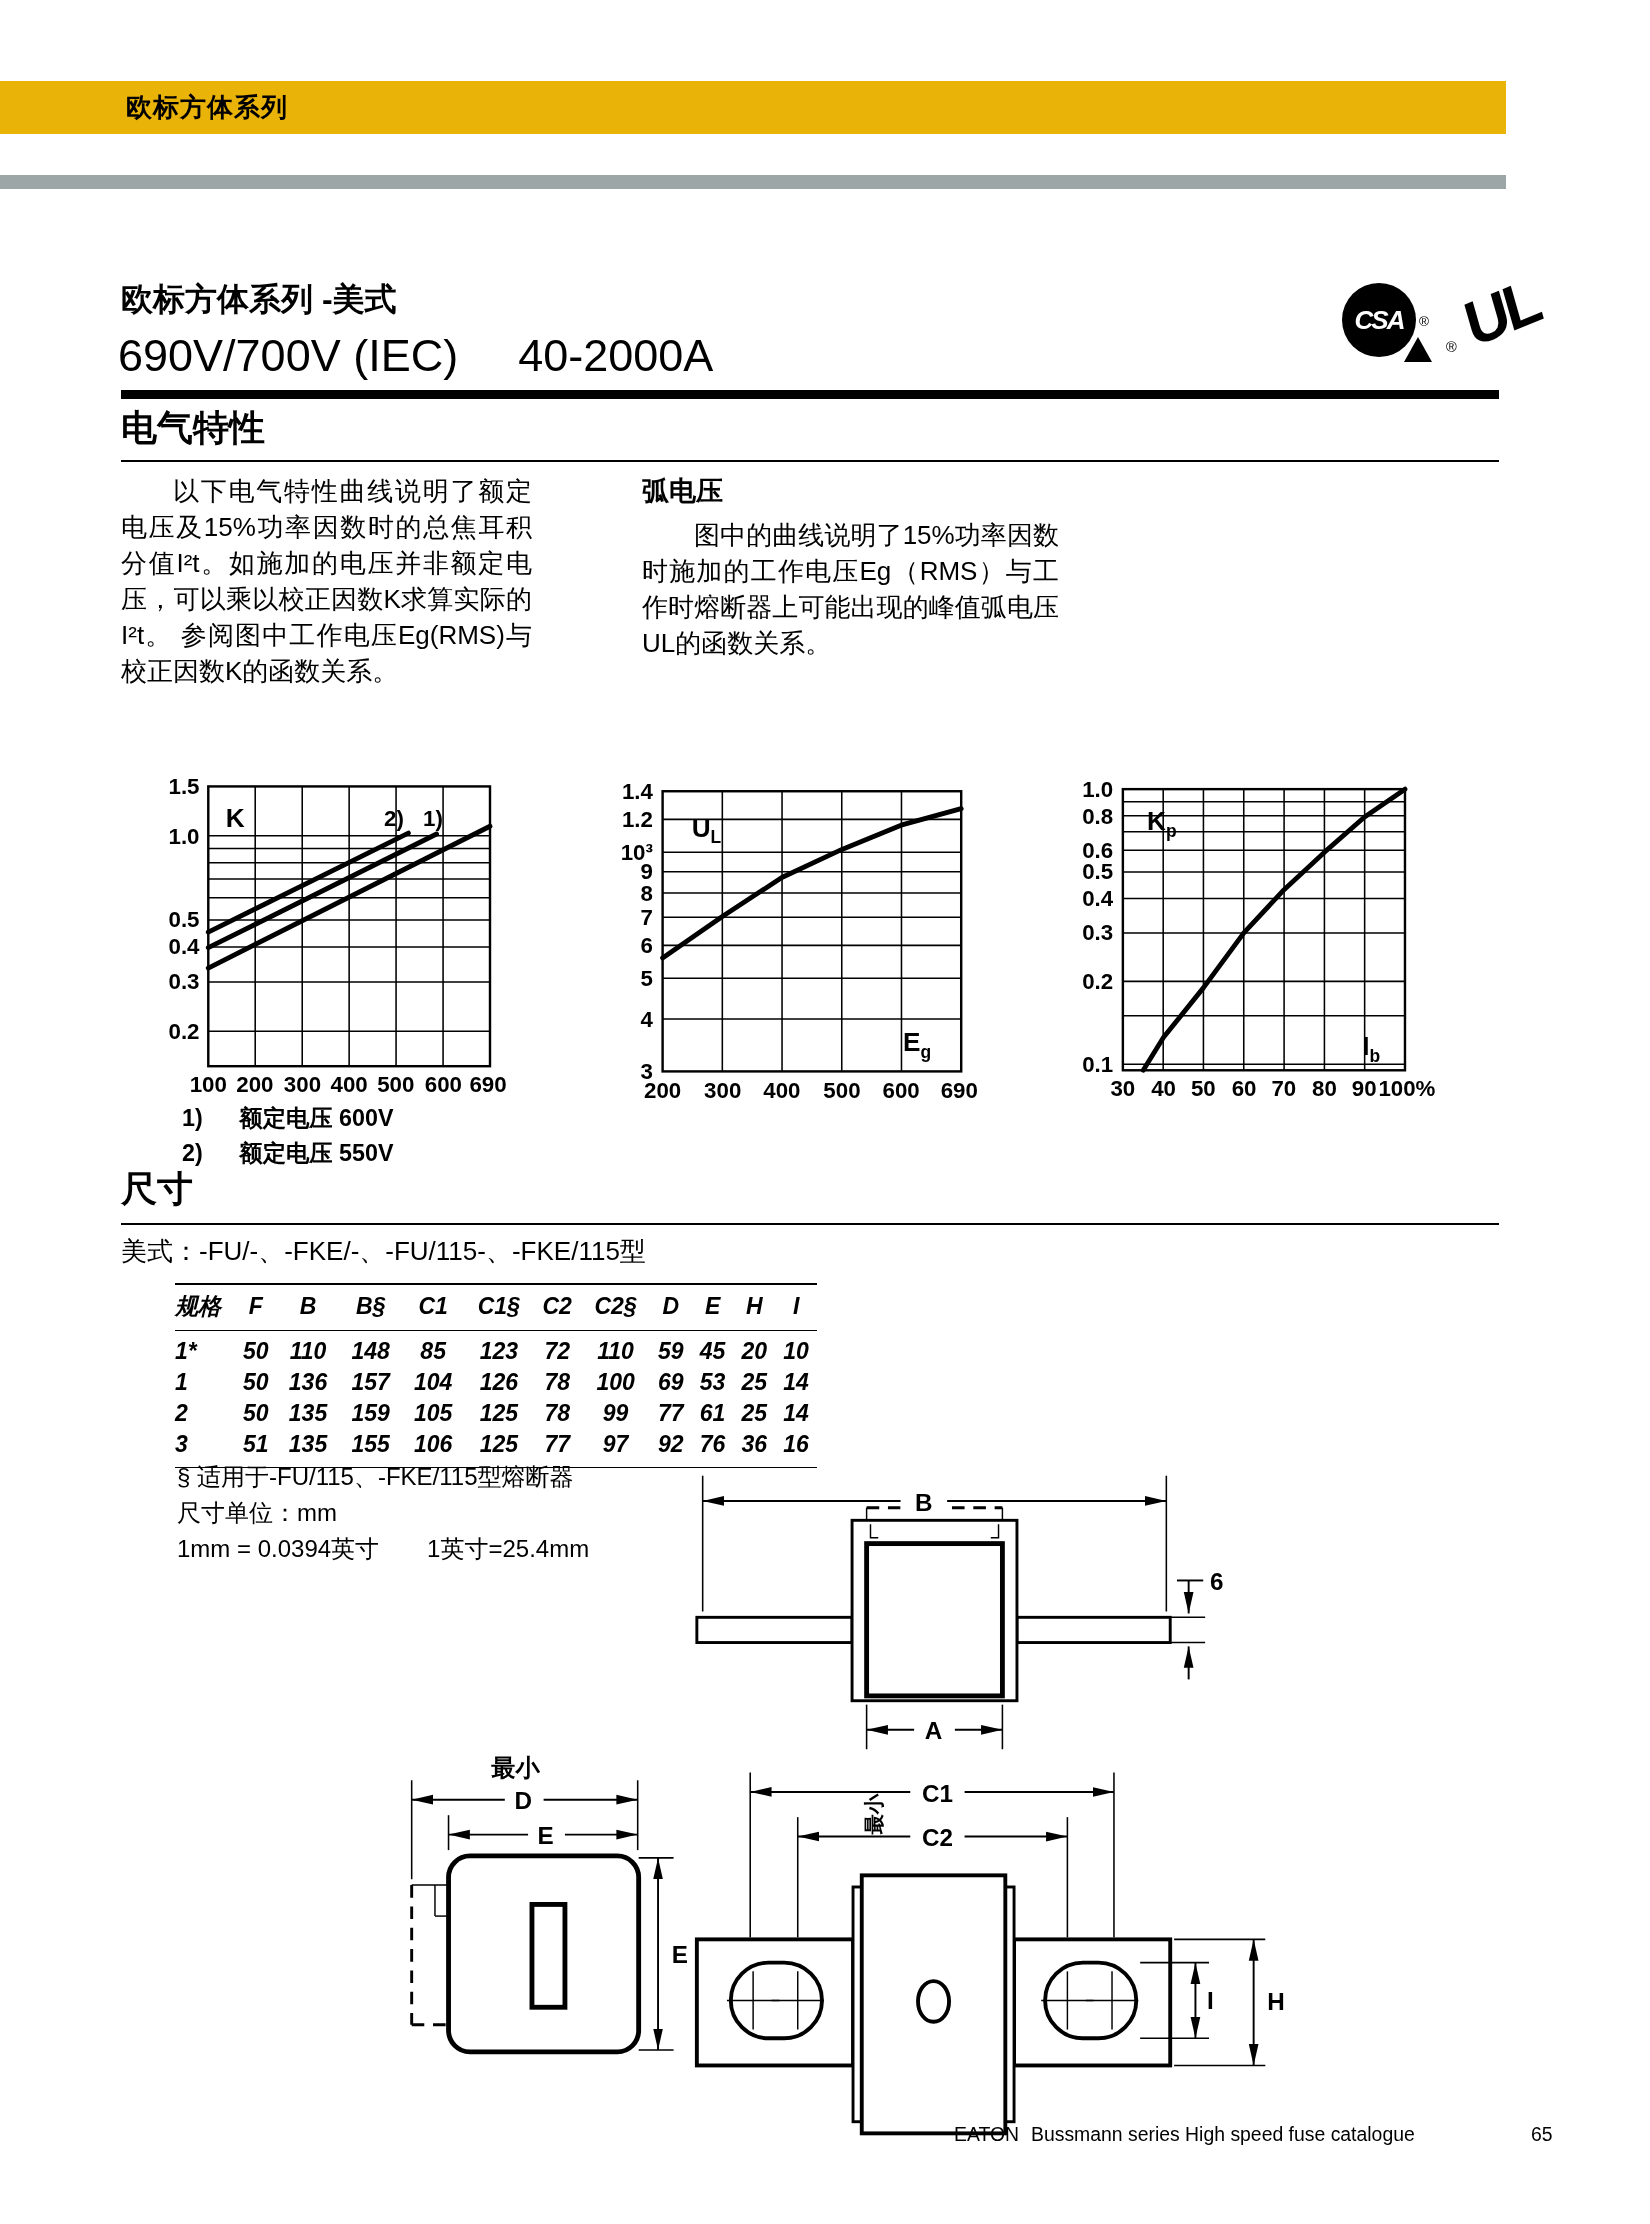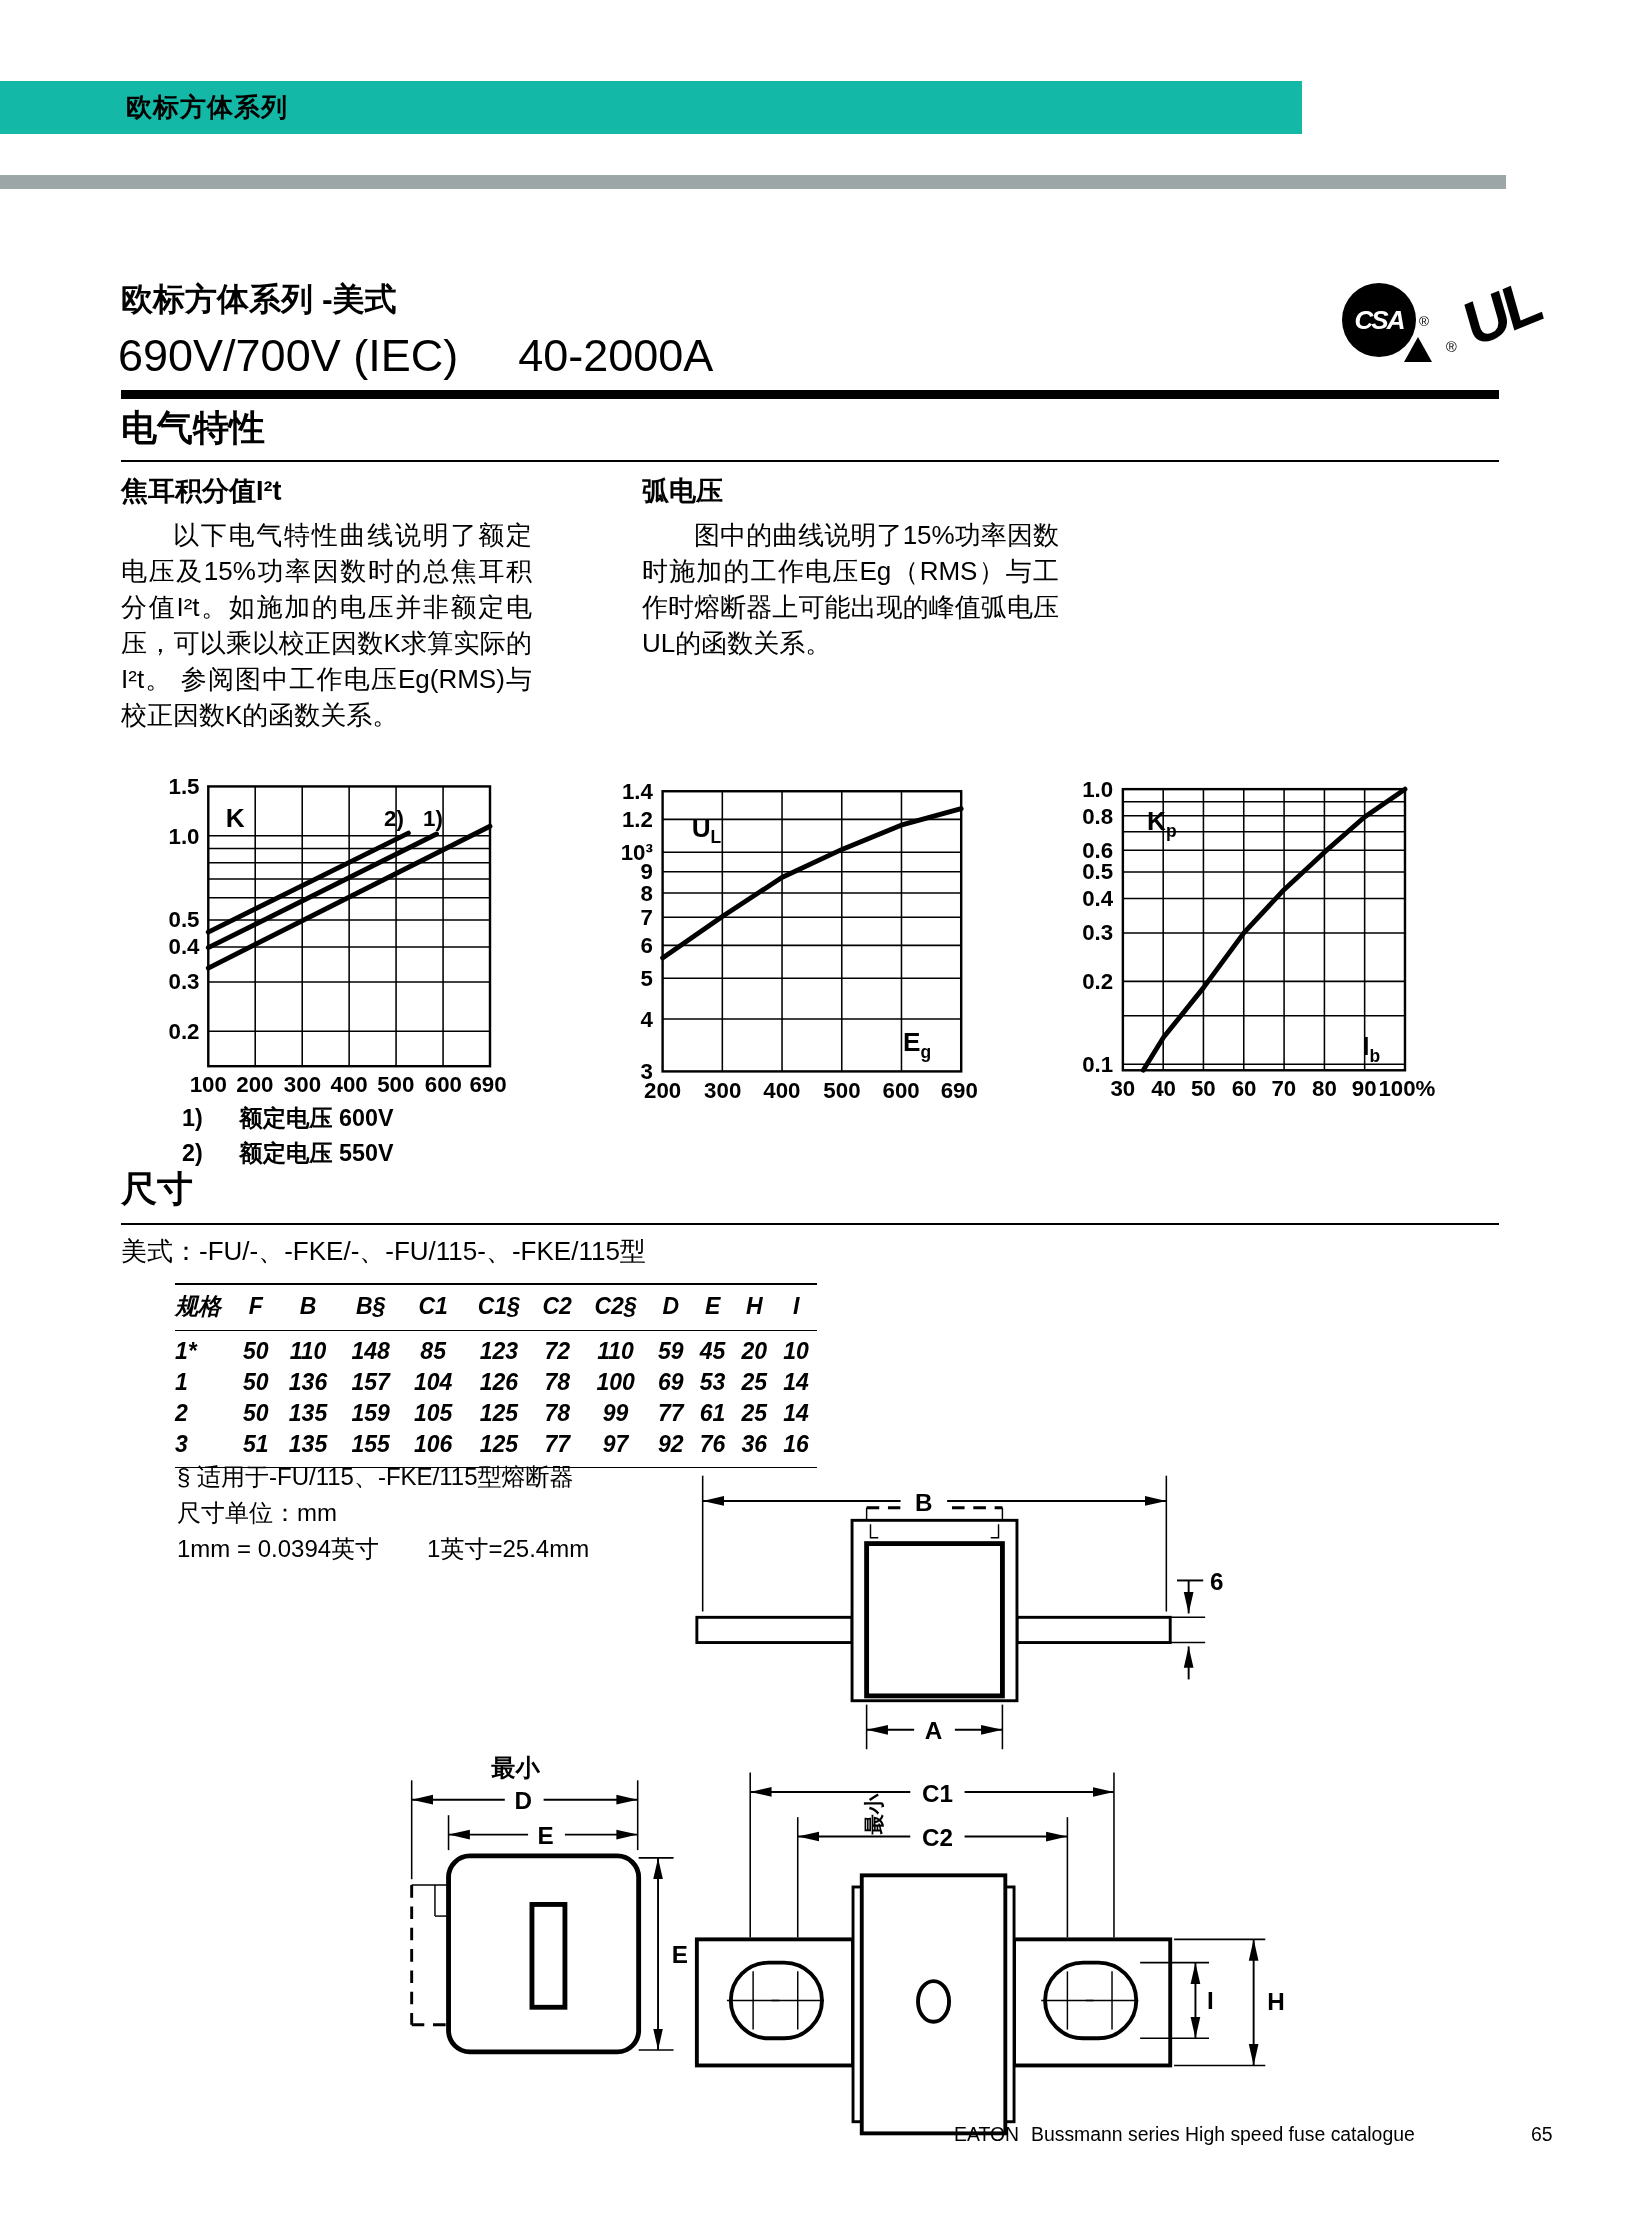--- a/index.html
+++ b/index.html
@@ -1,20 +1,20 @@
 <!DOCTYPE html>
 <html><head>
 <meta charset="utf-8">
 <style>
   html,body{margin:0;padding:0;background:#e8e8e8;}
   .page{position:relative;width:1651px;height:2224px;background:#ffffff;overflow:hidden;
         font-family:"Liberation Sans","DejaVu Sans",sans-serif;color:#000;}
   .abs{position:absolute;}
 
-  .bar-yellow{left:0;top:81px;width:1302px;height:53px;background:#14b8a6;}
+  .bar-yellow{left:0;top:81px;width:1506px;height:53px;background:#eab308;}
   .bar-title{left:126px;top:8.7px;font-size:26px;font-weight:bold;letter-spacing:1px;}
   .bar-gray{left:0;top:175px;width:1506px;height:13.6px;background:#9CA6A6;}
 
   .series-subtitle{left:121px;top:278px;font-size:32px;font-weight:bold;}
   .main-title{left:118px;top:330px;font-size:45px;font-weight:normal;white-space:nowrap;}
   .main-title .gap{display:inline-block;width:60px;}
 
   .rule-thick{left:121px;top:390px;width:1378px;height:8.7px;background:#000;}
   .rule-thin{height:1.9px;background:#000;}
   .sec-title{font-size:36px;font-weight:bold;}
@@ -108,21 +108,20 @@
     <span class="ul-reg">®</span>
     <span class="ul-letters">UL</span>
   </div>
 
   <div class="abs rule-thick"></div>
 
   <div class="abs sec-title" id="elec-title">电气特性</div>
   <div class="abs rule-thin" id="rule-elec"></div>
 
   <div class="abs col" id="col1">
-    <h3>焦耳积分值I²t</h3>
     <p>以下电气特性曲线说明了额定电压及15%功率因数时的总焦耳积分值I²t。如施加的电压并非额定电压，可以乘以校正因数K求算实际的I²t。 参阅图中工作电压Eg(RMS)与校正因数K的函数关系。</p>
   </div>
   <div class="abs col" id="col2">
     <h3>弧电压</h3>
     <p>图中的曲线说明了15%功率因数时施加的工作电压Eg（RMS）与工作时熔断器上可能出现的峰值弧电压UL的函数关系。</p>
   </div>
 
   <svg style="left:116px;top:767px" width="408" height="408" viewBox="120 790 420 420">
     <g>
       <rect class="frame" x="215" y="810" width="290" height="288"></rect>

